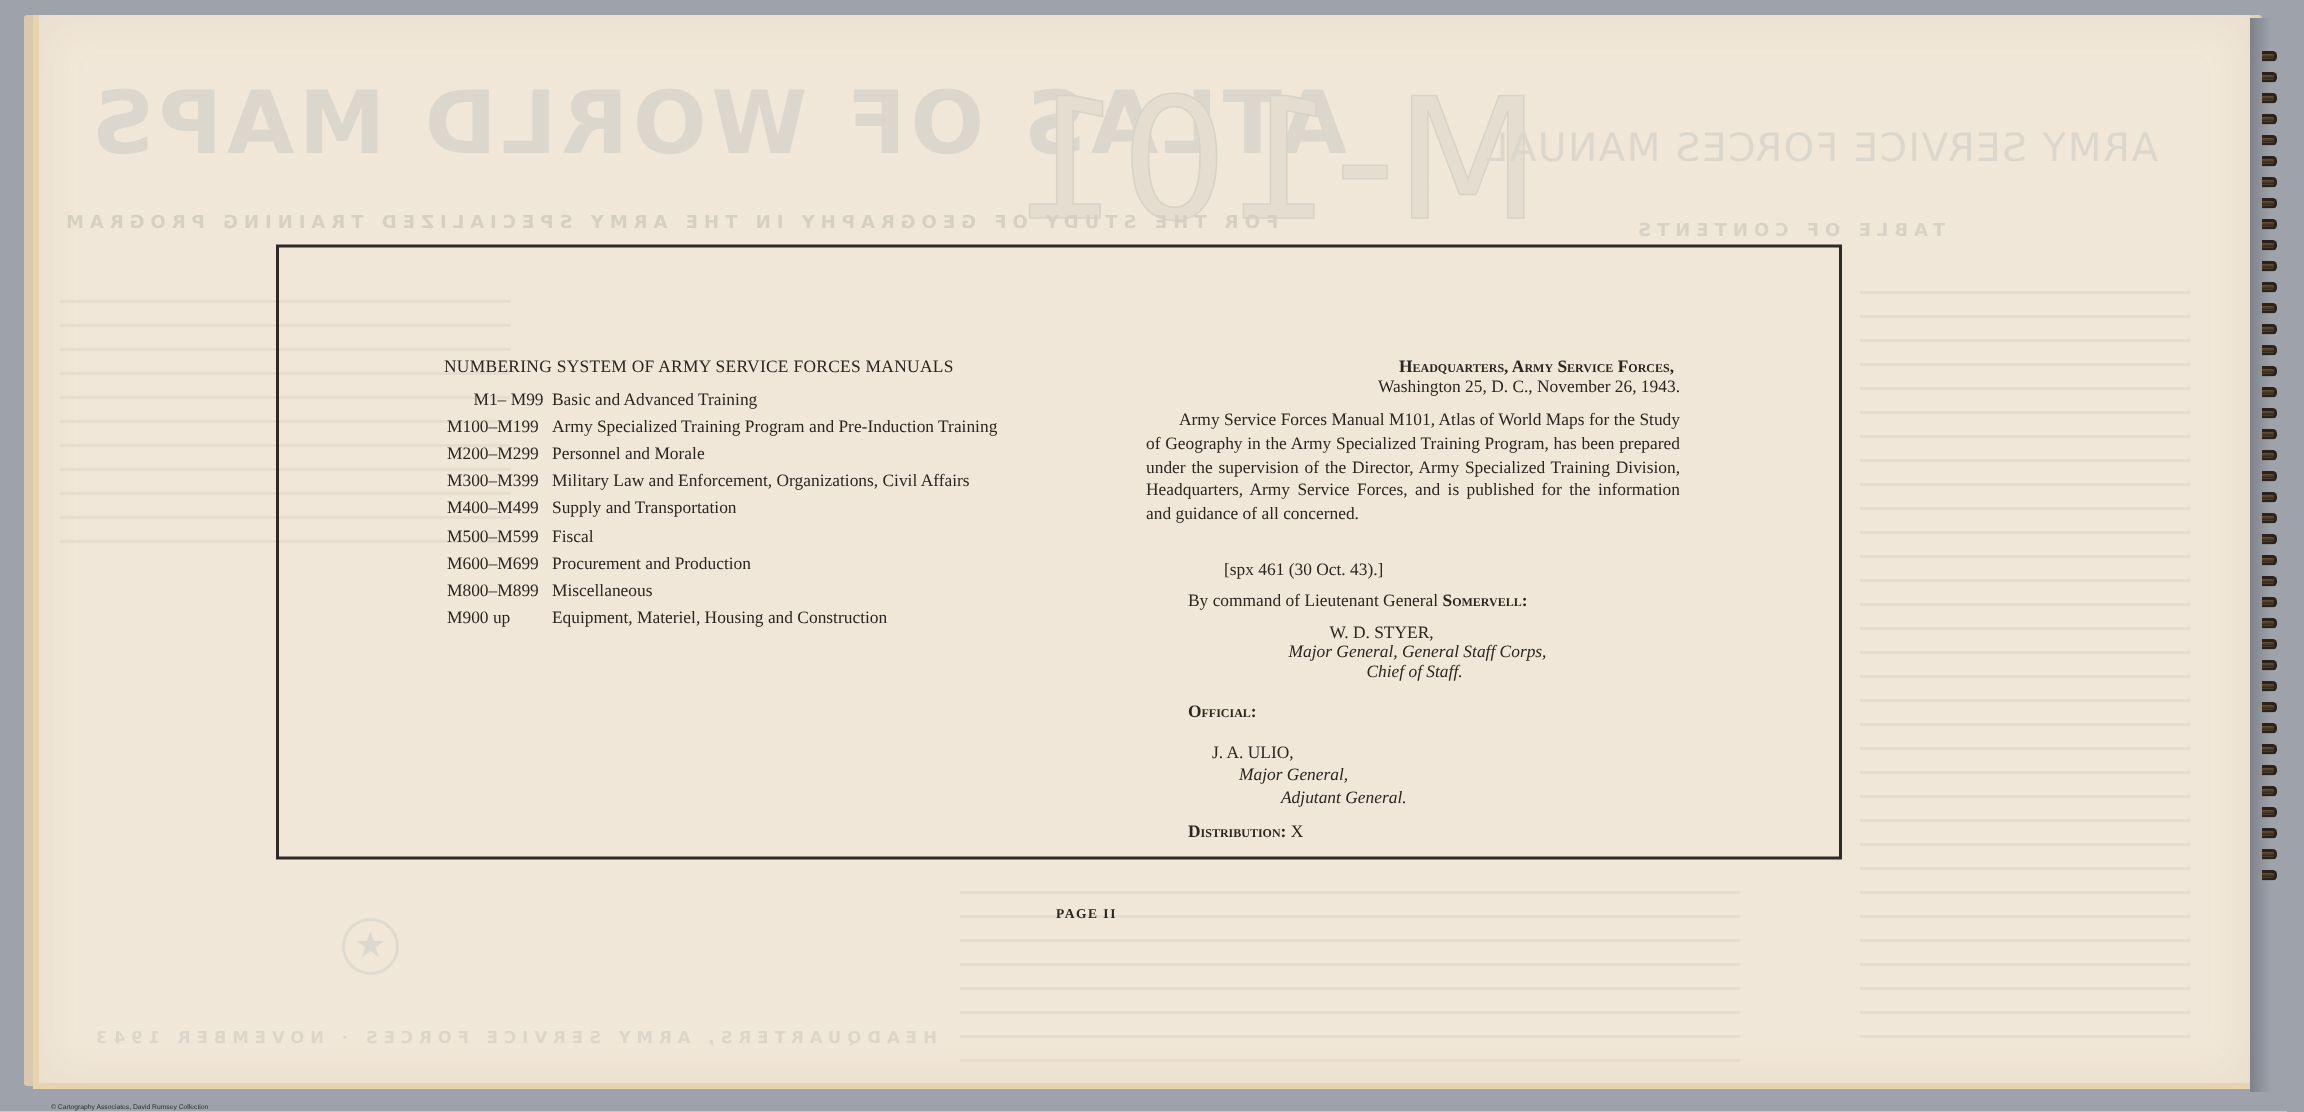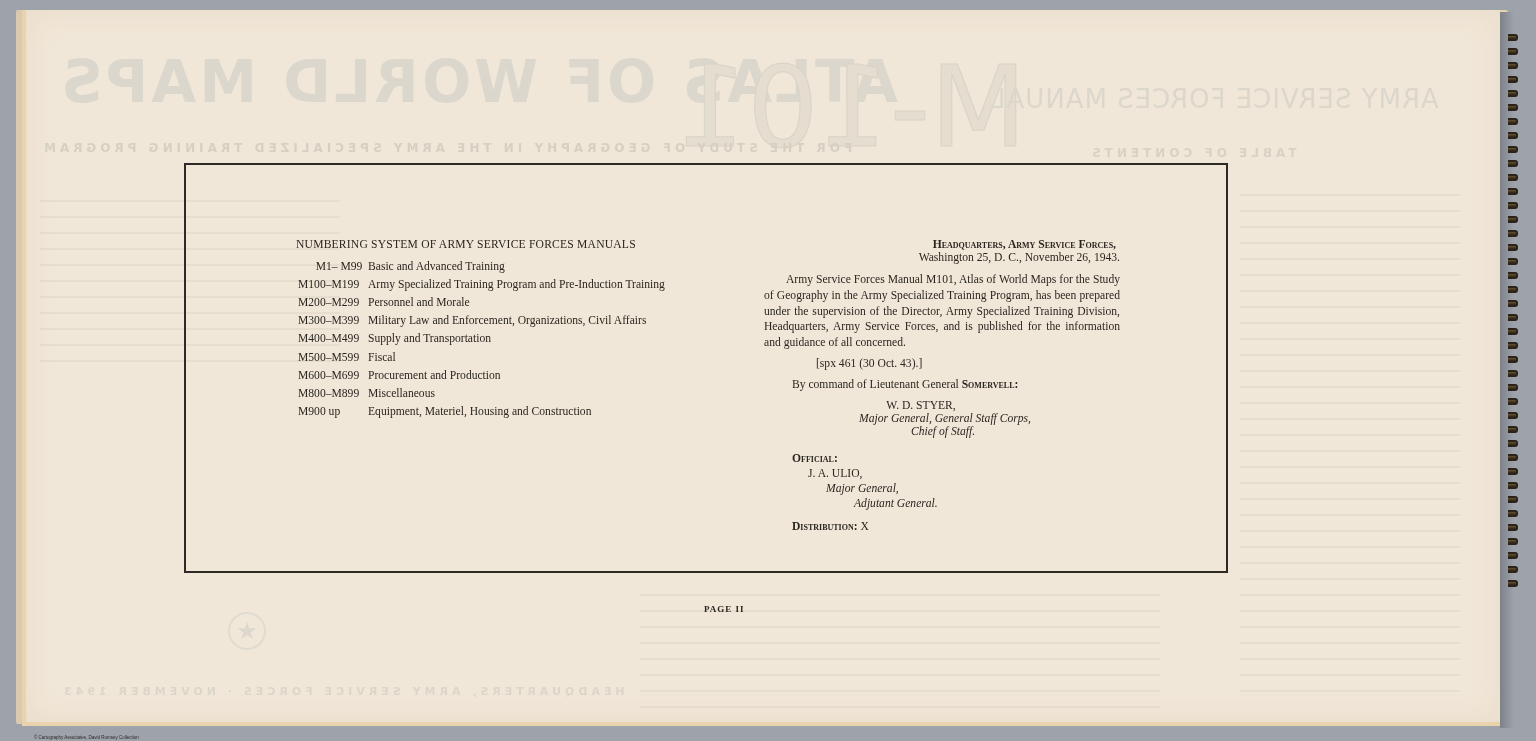--- a/index.html
+++ b/index.html
@@ -52,27 +52,27 @@
   .cat-row { display:flex; height:18.2px; align-items:center; }
   .cat-code { width:70px; flex:none; padding-left:2px; }
   .cat-code.first { padding-left:14px; width:58px;text-align:center; }
   .cats { margin-top:6px; }
 
   .right-col { position:absolute; left:770px; top:238px; width:350px; font-size:11.6px; color:#2a2620; }
   .sc { font-variant:small-caps;font-weight:bold; }
   .hq1 { text-align:right; padding-right:0; margin-right:0; }
   .hq1 span { display:inline-block; margin-right:4px; }
   .body-para { margin-top:8px; line-height:15.8px; text-align:justify; text-indent:22px; margin-left:-6px; }
-  .ref { margin-top:6px; padding-left:46px; }
+  .ref { margin-top:22px; padding-left:46px; }
   .bycmd { margin-top:8px; padding-left:22px; }
   .sig { text-align:center; }
   .sig-name { margin-top:8px; padding-right:48px; }
   .italic { font-style:italic; }
   .official { margin-top:14px; padding-left:22px; }
-  .ulio { padding-left:38px; margin-top:2px; }
+  .ulio { padding-left:38px; margin-top:14px; }
   .ulio-t1 { padding-left:56px; margin-top:2px; }
   .ulio-t2 { padding-left:84px; margin-top:2px; }
   .dist { padding-left:22px; margin-top:10px; }
 
   .page-label { position:absolute; left:704px; top:604px; font-size:9px; font-weight:bold; letter-spacing:1px; color:#2a2620; }
 
   .spiral { position:absolute; left:1508px; top:34px; width:12px; }
   .coil { width:10px; height:7px; border:2px solid #2b2218; border-left:none; border-radius:0 3px 3px 0; margin-bottom:7px; box-sizing:border-box; background:linear-gradient(#6b5230,#2b2218); }
   .credit { position:absolute; left:34px; top:735px; font-size:4.5px; color:#2a2a2a; font-family:"Liberation Sans",sans-serif; }
 </style>

